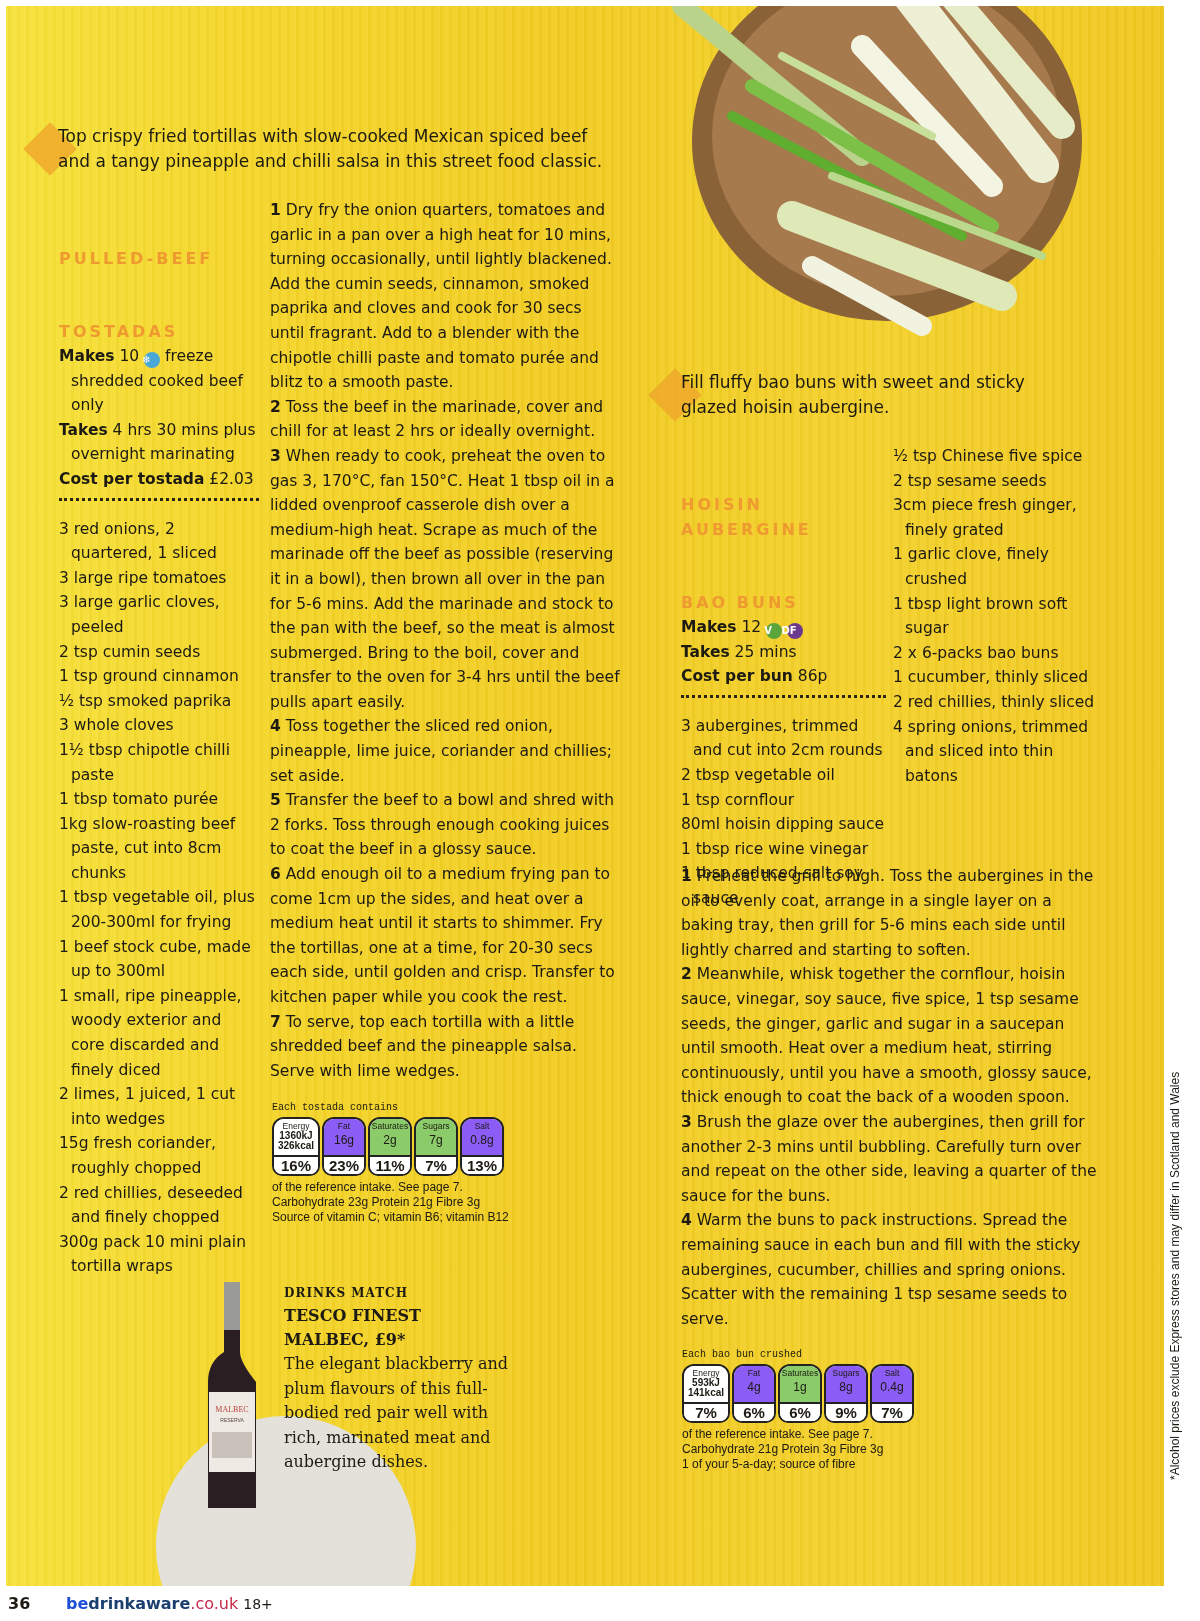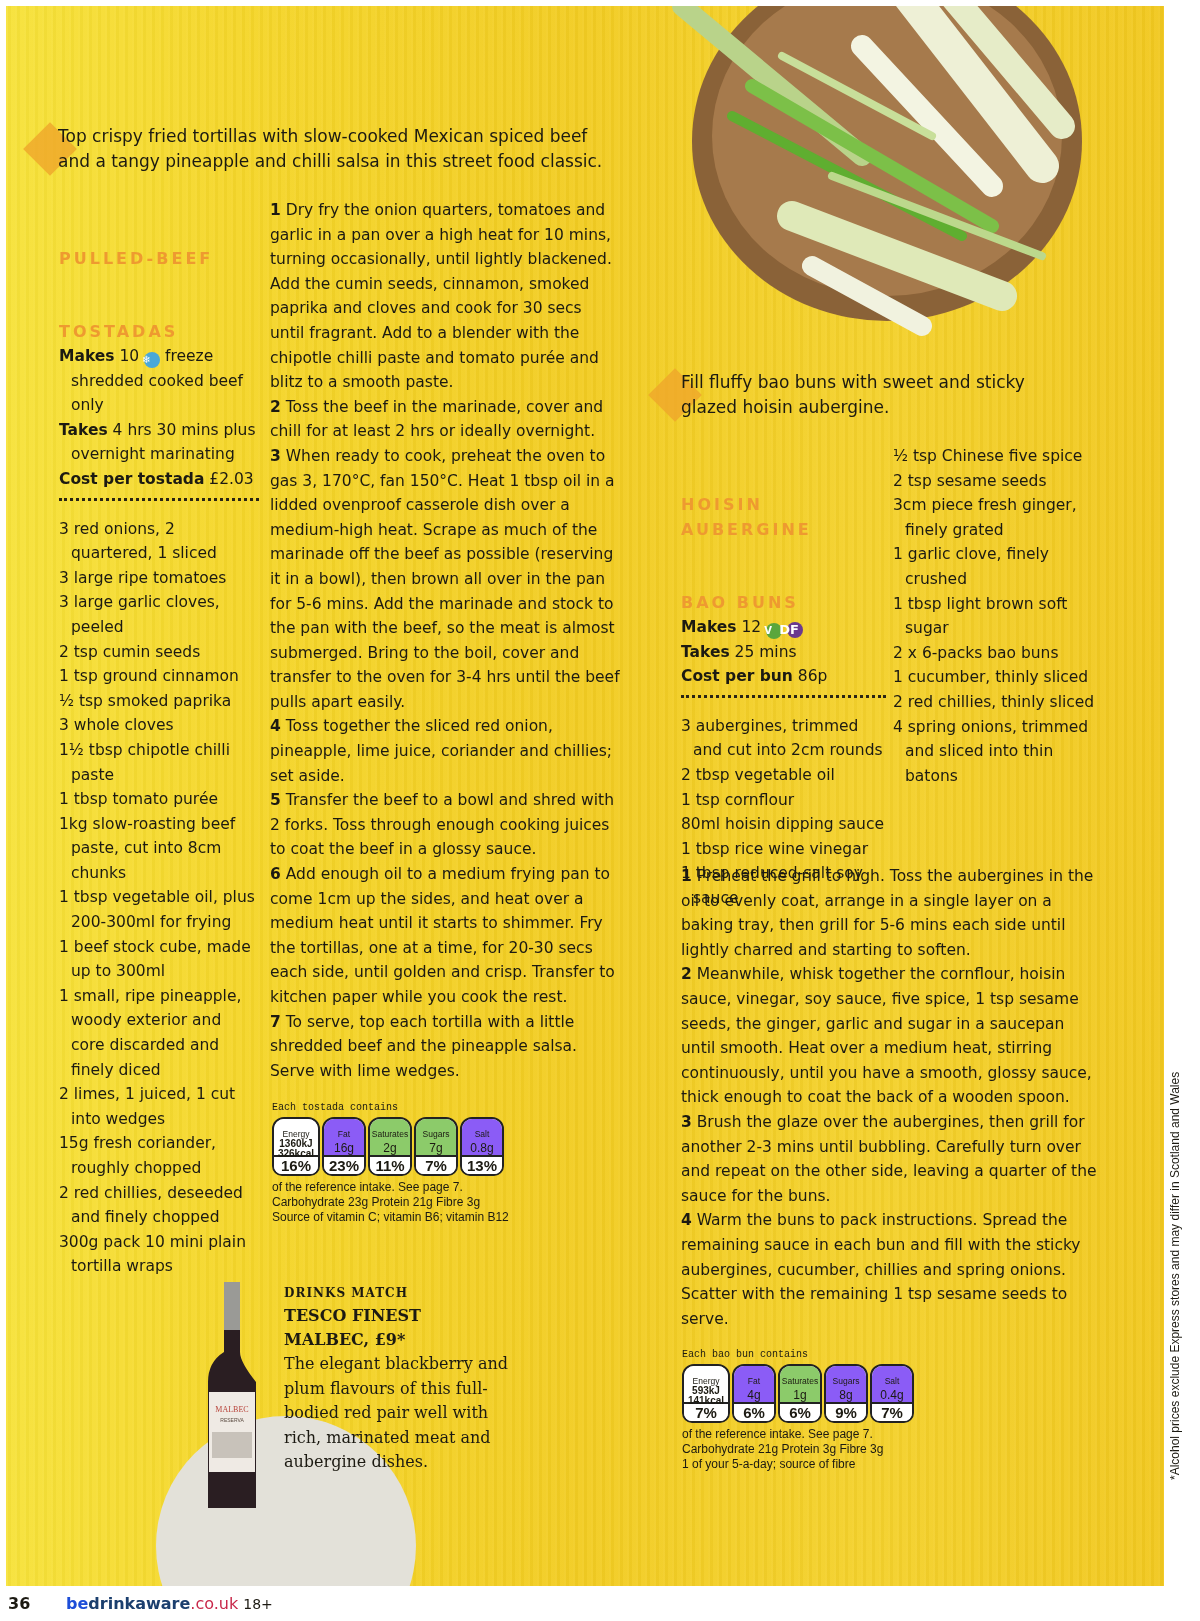--- a/index.html
+++ b/index.html
@@ -13,21 +13,21 @@
   .diamond{position:absolute;width:38px;height:38px;background:#efa62a;opacity:.8;transform:rotate(45deg);}
   .title{color:#ee9a30;font-weight:bold;letter-spacing:3px;font-size:16px;line-height:25px;margin-top:48px;}
   .txt{font-size:15.5px;line-height:24.6px;}
   .txt b{font-weight:bold;}
   .ing div{padding-left:12px;text-indent:-12px;}
   .dots{border-bottom:3px dotted #2a2414;height:0;margin:6px 0 16px 0;}
   .icon-round{display:inline-block;width:16px;height:16px;border-radius:50%;vertical-align:-2px;color:#fff;font-size:10px;text-align:center;line-height:16px;font-weight:bold;}
   .nutri-head{font-size:10px;font-family:Liberation Mono, monospace;}
   .nutri{display:flex;gap:2px;margin-top:4px;}
   .nb{width:40px;border:2px solid #222;border-radius:12px 12px 10px 10px;overflow:hidden;background:#fff;text-align:center;font-family:"Liberation Sans",sans-serif;}
-  .nb .top{height:36px;padding-top:10px;box-sizing:border-box;}
+  .nb .top{height:36px;padding-top:2px;box-sizing:border-box;}
   .nb .lbl{font-size:8.5px;}
   .nb .val{font-size:12px;font-weight:normal;line-height:18px;}
   .nb .kj{font-size:10px;line-height:10px;font-weight:bold;}
   .nb .pct{border-top:2px solid #222;font-size:15px;font-weight:bold;height:17px;line-height:17px;background:#fff;}
   .amber{background:#8b5cf6;} .green{background:#8ccb6a;} .white{background:#fff;}
   .small{font-family:"Liberation Sans",sans-serif;font-size:12px;line-height:15px;}
   .drinks-h{font-family:"DejaVu Serif",serif;font-weight:bold;font-size:12px;letter-spacing:1px;}
   .drinks-s{font-family:"DejaVu Serif",serif;font-weight:bold;font-size:16px;line-height:24px;}
   .drinks-t{font-family:"DejaVu Serif",serif;font-size:16px;line-height:24.5px;}
   .footer{position:absolute;left:0;top:1588px;width:1200px;height:33px;font-size:16px;}
@@ -163,21 +163,21 @@
     <div class="drinks-t">The elegant blackberry and plum flavours of this full-bodied red pair well with rich, marinated meat and aubergine dishes.</div>
   </div>
 
   <div class="diamond" style="left:650px;top:370px;"></div>
   <div class="abs intro" style="left:675px;top:364px;width:380px;">Fill fluffy bao buns with sweet and sticky glazed hoisin aubergine.</div>
 
   <div class="abs" style="left:675px;top:438px;width:205px;">
     <div class="title">HOISIN AUBERGINE</div>
     <div class="title">BAO BUNS</div>
     <div class="txt ing">
-      <div><b>Makes</b> <span>12</span> <span class="icon-round" style="background:#5aa63c;">V</span> <span class="icon-round" style="background:#6b3a8f;font-size:13px;">DF</span></div>
+      <div><b>Makes</b> <span>12</span> <span class="icon-round" style="background:#5aa63c;">V</span> <span class="icon-round" style="background:#6b3a8f;font-size:10px;">DF</span></div>
       <div><b>Takes</b> <span>25 mins</span></div>
       <div><b>Cost per bun</b> <span>86p</span></div>
     </div>
     <div class="dots"></div>
     <div class="txt ing">
       <div>3 aubergines, trimmed and cut into 2cm rounds</div>
       <div>2 tbsp vegetable oil</div>
       <div>1 tsp cornflour</div>
       <div>80ml hoisin dipping sauce</div>
       <div>1 tbsp rice wine vinegar</div>
@@ -198,21 +198,21 @@
   </div>
 
   <div class="abs txt" style="left:675px;top:858px;width:420px;">
     <div><b>1</b> <span>Preheat the grill to high. Toss the aubergines in the oil to evenly coat, arrange in a single layer on a baking tray, then grill for 5-6 mins each side until lightly charred and starting to soften.</span></div>
     <div><b>2</b> <span>Meanwhile, whisk together the cornflour, hoisin sauce, vinegar, soy sauce, five spice, 1 tsp sesame seeds, the ginger, garlic and sugar in a saucepan until smooth. Heat over a medium heat, stirring continuously, until you have a smooth, glossy sauce, thick enough to coat the back of a wooden spoon.</span></div>
     <div><b>3</b> <span>Brush the glaze over the aubergines, then grill for another 2-3 mins until bubbling. Carefully turn over and repeat on the other side, leaving a quarter of the sauce for the buns.</span></div>
     <div><b>4</b> <span>Warm the buns to pack instructions. Spread the remaining sauce in each bun and fill with the sticky aubergines, cucumber, chillies and spring onions. Scatter with the remaining 1 tsp sesame seeds to serve.</span></div>
   </div>
 
   <div class="abs" style="left:676px;top:1343px;width:340px;">
-    <div class="nutri-head">Each bao bun contains</div>
+    <div class="nutri-head">Each bao bun crushed</div>
     <div class="nutri">
       <div class="nb" style="width:44px;">
           <div class="top white">
             <div class="lbl">Energy</div>
             <div class="kj">593kJ</div>
             <div class="kj">141kcal</div>
           </div>
           <div class="pct">7%</div>
         </div>
       <div class="nb">

